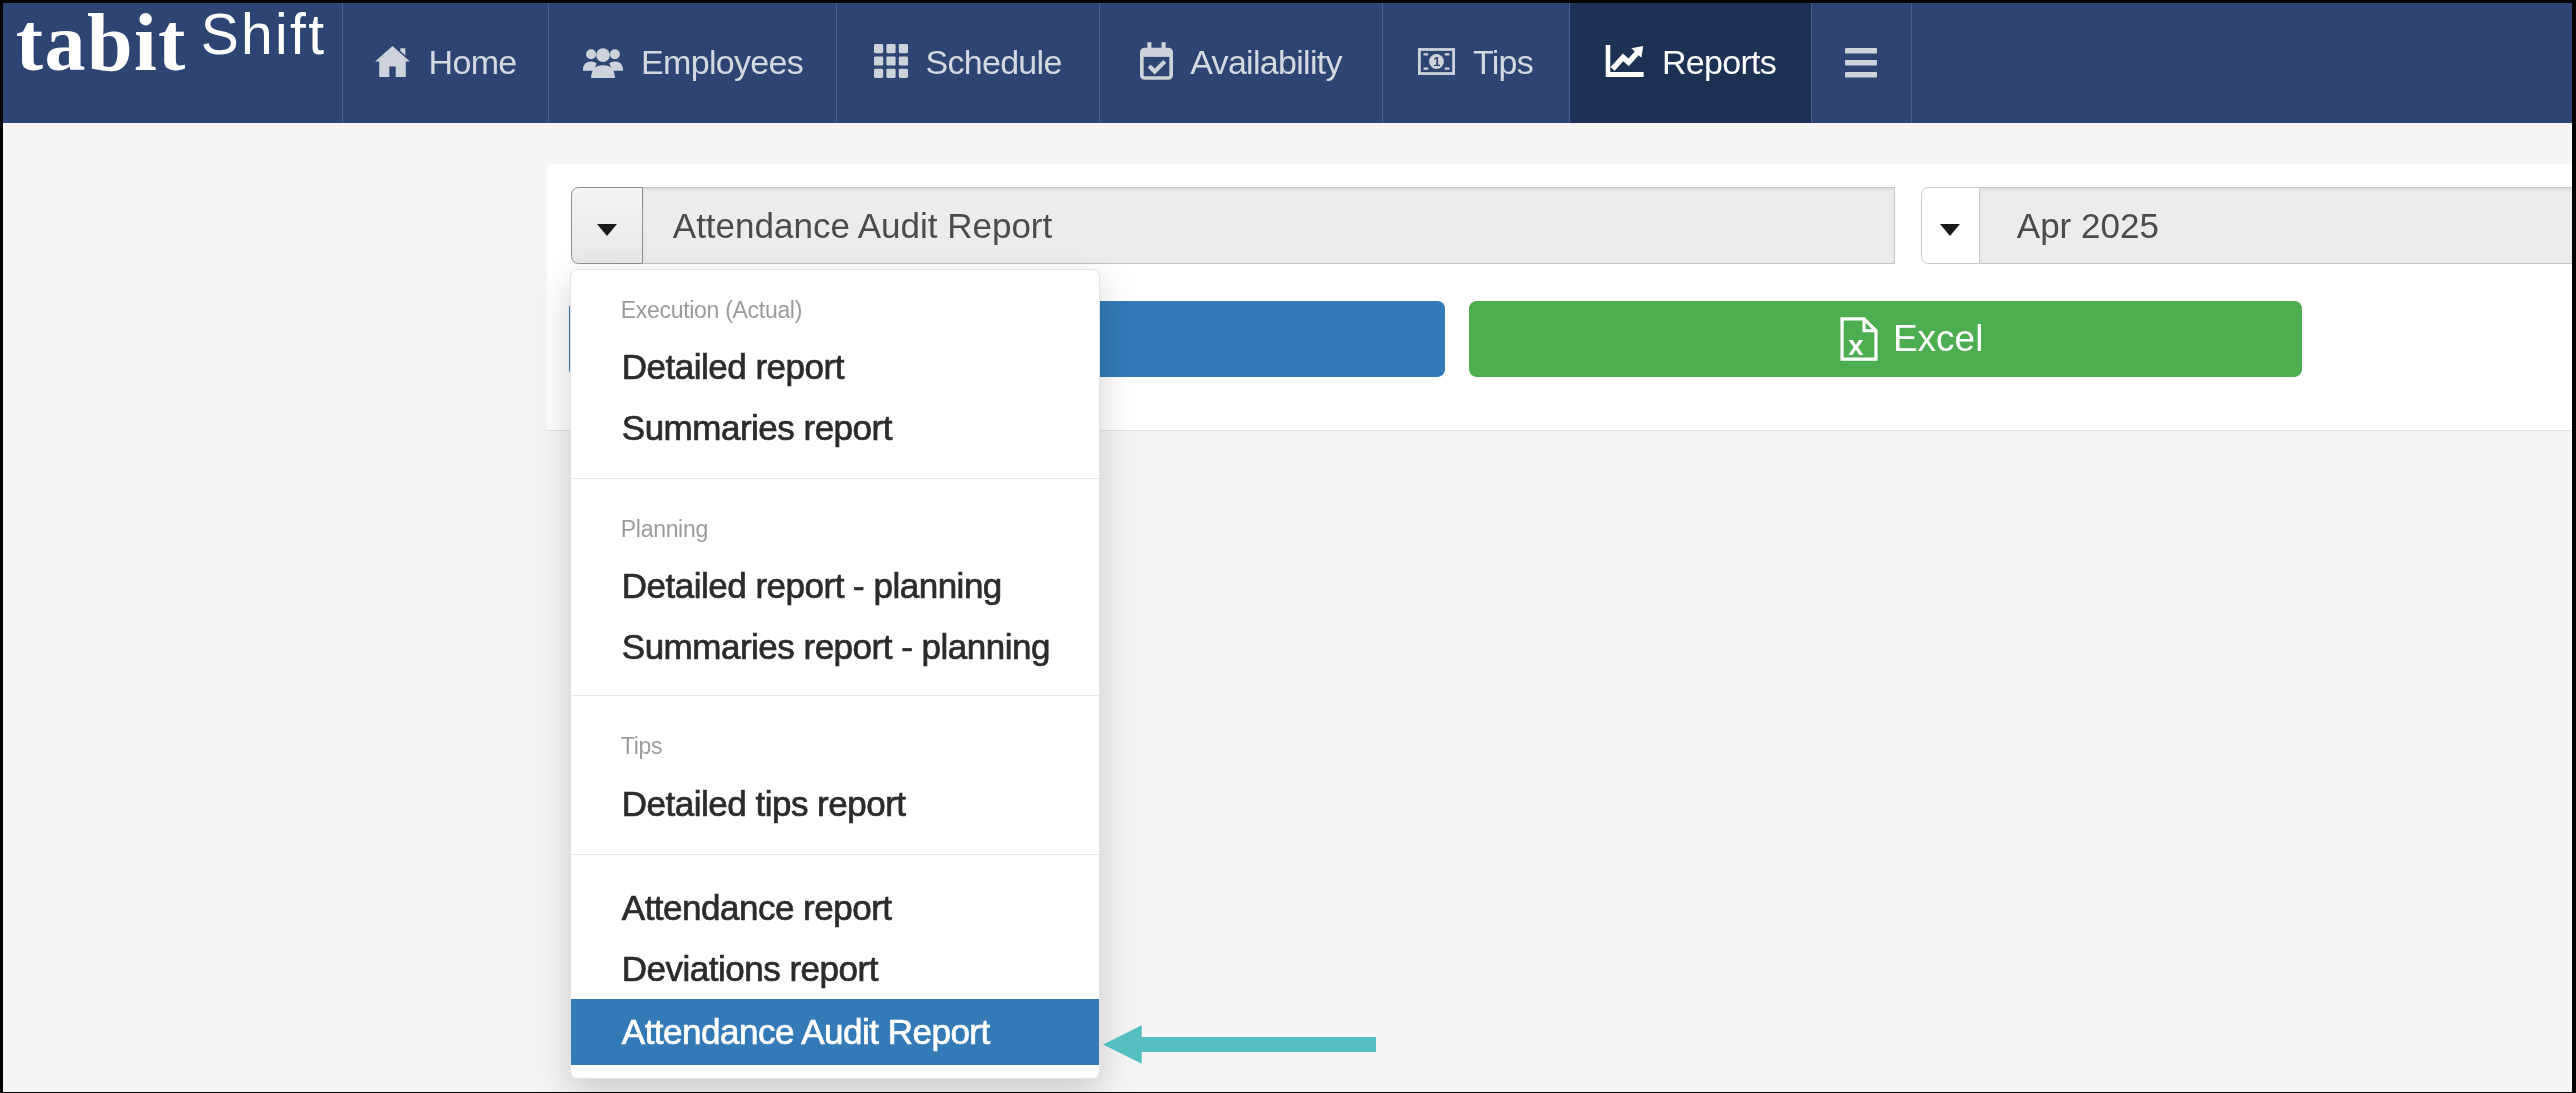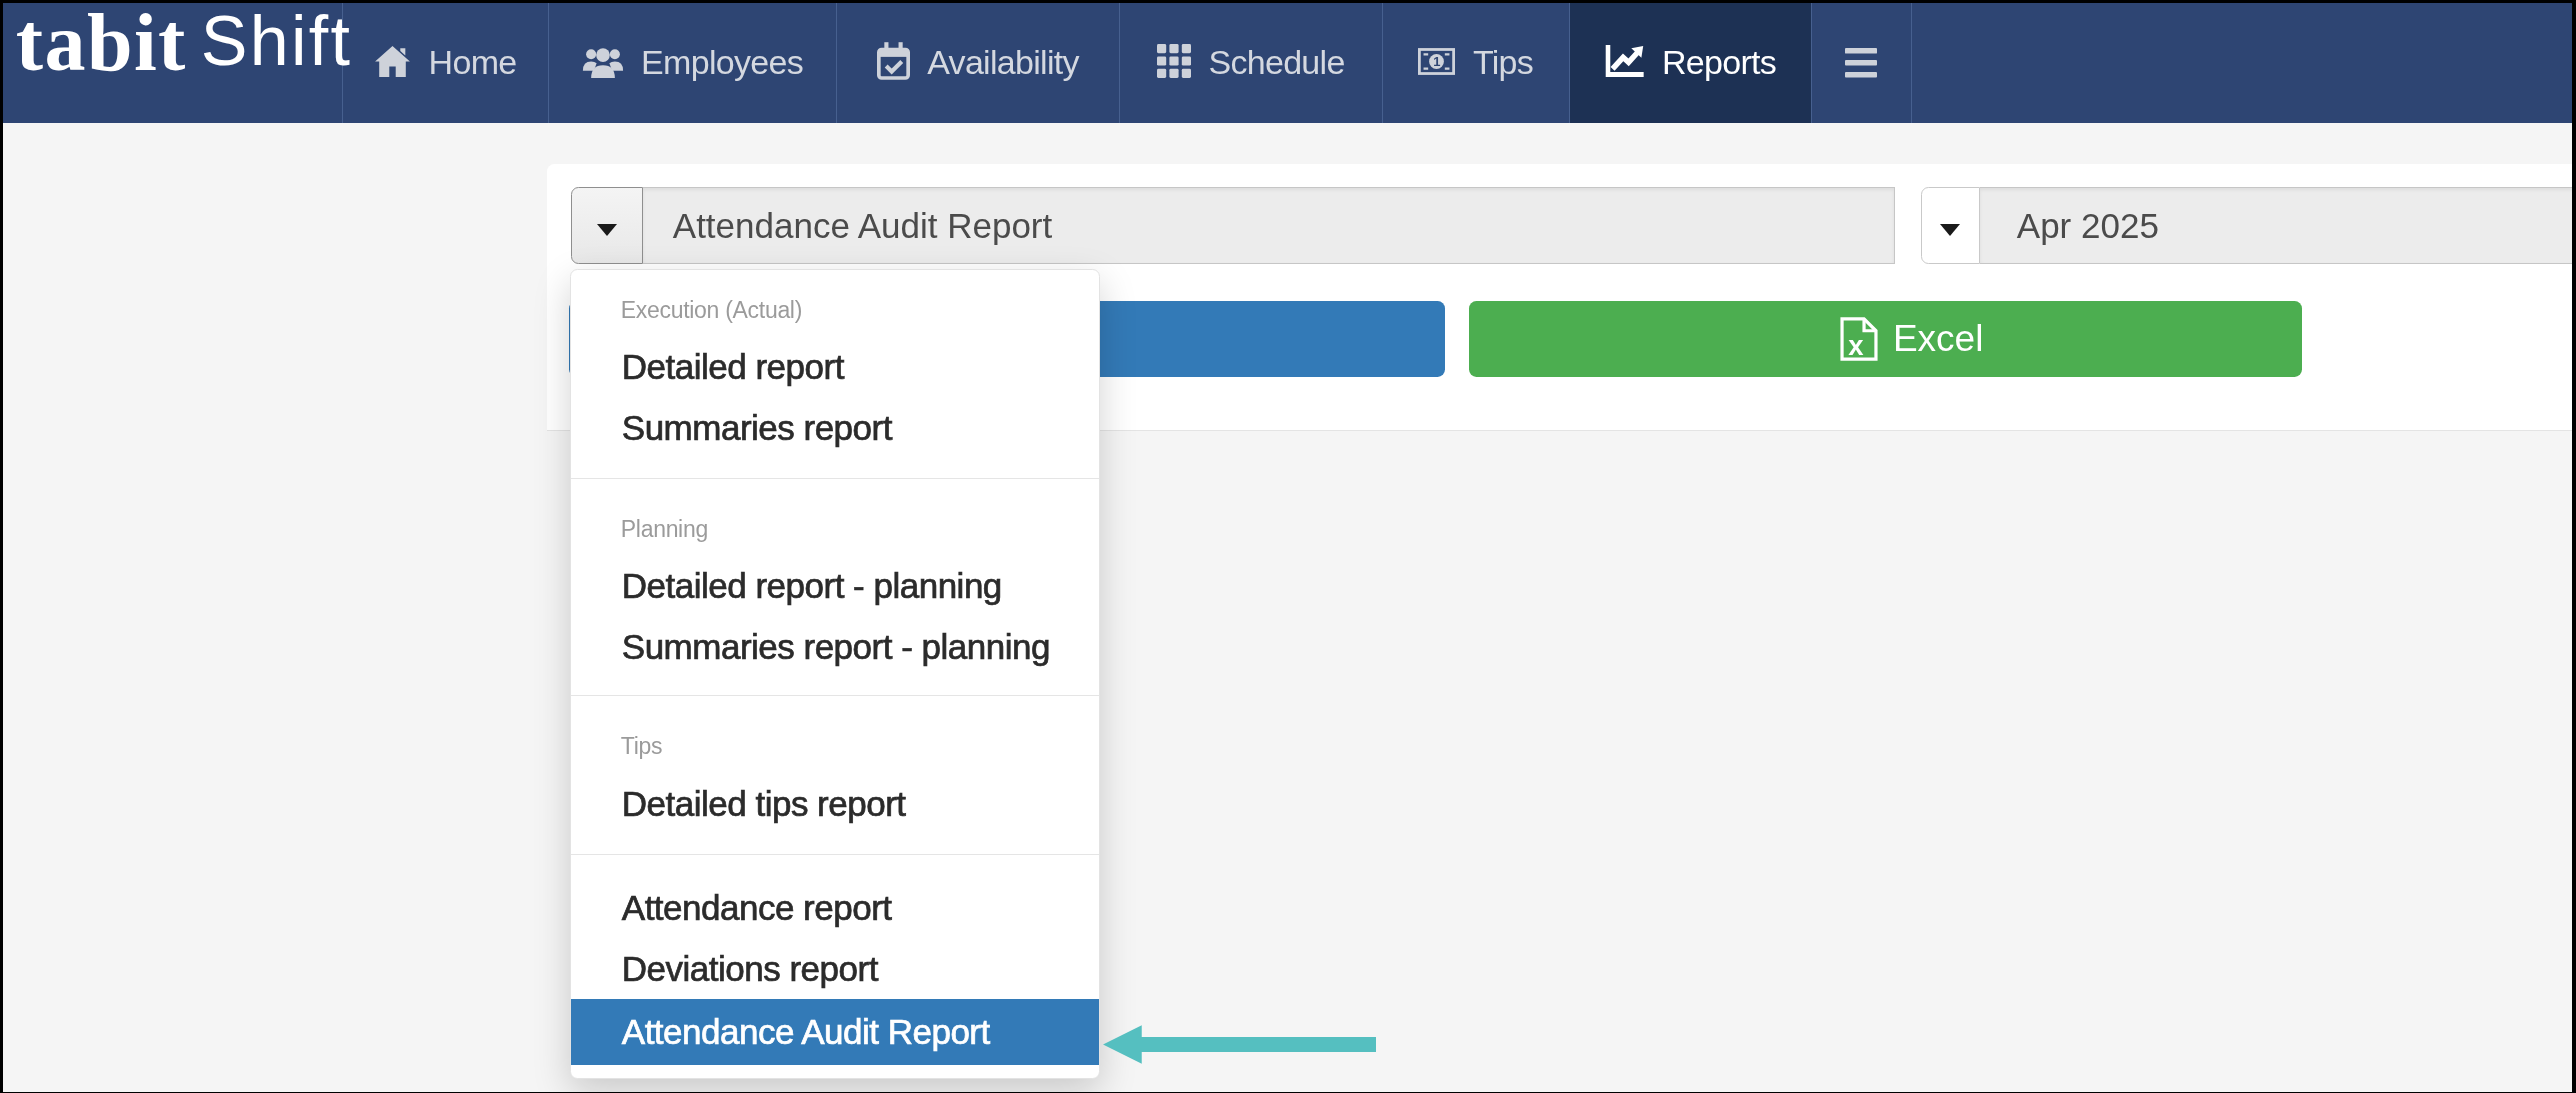--- a/index.html
+++ b/index.html
@@ -7,21 +7,21 @@
     font-family:"Liberation Sans", sans-serif; }
   #frame { position:absolute; left:2.8px; top:2.8px; width:2569px; height:1089px;
     background:#f5f5f5; overflow:hidden; }
 
   
   #navbar { position:absolute; left:0; top:0; width:100%; height:120px;
     background:#2e4573; display:flex; }
   #logo { width:339px; height:120px; display:flex; }
   #logo .tabit { font-family:"Liberation Serif", serif; font-weight:bold;
     color:#fff; font-size:82px; letter-spacing:1.4px; margin-left:13px; position:relative; top:-6.5px; }
-  #logo .shift { color:#fff; font-size:70px; font-weight:500; letter-spacing:2.3px; margin-left:14px; position:relative; top:-1.8px; }
+  #logo .shift { color:#fff; font-size:57px; font-weight:500; letter-spacing:2.3px; margin-left:14px; position:relative; top:-1.8px; }
   .navitem { height:120px; display:flex; align-items:center; justify-content:center;
     color:#d4d8e0; font-size:34px; letter-spacing:-0.7px; white-space:nowrap; border-left:1.8px solid #47608f; }
   .navitem .ic { margin-right:17.5px; display:flex; align-items:center; position:relative; top:-1.8px; }
   .navitem.active { background:#1d3154; color:#fff; }
   #hamb { width:101px; border-right:1.8px solid #47608f; }
 </style>
 </head>
 <body>
 <div id="frame">
   <div id="navbar">
@@ -38,44 +38,44 @@
     <div class="navitem" style="width:288px;"><span class="ic">
           <svg width="42" height="35" viewBox="0 0 46 38">
             <circle cx="10" cy="11" r="5.5" fill="#ced2da"></circle>
             <circle cx="36" cy="11" r="5.5" fill="#ced2da"></circle>
             <path d="M1 29 q0 -10 9 -10 q4 0 6 2 l-3 8 z" fill="#ced2da"></path>
             <path d="M45 29 q0 -10 -9 -10 q-4 0 -6 2 l3 8 z" fill="#ced2da"></path>
             <circle cx="23" cy="12" r="7.5" fill="#ced2da"></circle>
             <path d="M10 37 q0 -14 13 -14 q13 0 13 14 z" fill="#ced2da"></path>
           </svg>
         </span>Employees</div>
-    <div class="navitem" style="width:283px;"><span class="ic">
-          <svg width="33" height="38" viewBox="0 0 36 41">
-            <rect x="2" y="8" width="32" height="31" rx="3" fill="none" stroke="#ced2da" stroke-width="4"></rect>
-            <rect x="3" y="9" width="30" height="7" fill="#ced2da"></rect>
-            <rect x="8" y="0" width="4.5" height="10" fill="#ced2da"></rect>
-            <rect x="23.5" y="0" width="4.5" height="10" fill="#ced2da"></rect>
-            <path d="M10 26 L16 32 L27 21" fill="none" stroke="#ced2da" stroke-width="4.5"></path>
-          </svg>
-        </span>Availability</div>
     <div class="navitem" style="width:263px;"><span class="ic">
           <svg width="34" height="34" viewBox="0 0 37 37">
             <g fill="#ced2da">
               <rect x="0" y="0" width="10" height="10" rx="1.5"></rect>
               <rect x="13.5" y="0" width="10" height="10" rx="1.5"></rect>
               <rect x="27" y="0" width="10" height="10" rx="1.5"></rect>
               <rect x="0" y="13.5" width="10" height="10" rx="1.5"></rect>
               <rect x="13.5" y="13.5" width="10" height="10" rx="1.5"></rect>
               <rect x="27" y="13.5" width="10" height="10" rx="1.5"></rect>
               <rect x="0" y="27" width="10" height="10" rx="1.5"></rect>
               <rect x="13.5" y="27" width="10" height="10" rx="1.5"></rect>
               <rect x="27" y="27" width="10" height="10" rx="1.5"></rect>
             </g>
           </svg>
         </span>Schedule</div>
+    <div class="navitem" style="width:283px;"><span class="ic">
+          <svg width="33" height="38" viewBox="0 0 36 41">
+            <rect x="2" y="8" width="32" height="31" rx="3" fill="none" stroke="#ced2da" stroke-width="4"></rect>
+            <rect x="3" y="9" width="30" height="7" fill="#ced2da"></rect>
+            <rect x="8" y="0" width="4.5" height="10" fill="#ced2da"></rect>
+            <rect x="23.5" y="0" width="4.5" height="10" fill="#ced2da"></rect>
+            <path d="M10 26 L16 32 L27 21" fill="none" stroke="#ced2da" stroke-width="4.5"></path>
+          </svg>
+        </span>Availability</div>
     <div class="navitem" style="width:187px;"><span class="ic">
           <svg width="37" height="27" viewBox="0 0 40 29" style="font-size:37px">
             <rect x="1.5" y="1.5" width="37" height="26" fill="none" stroke="#ced2da" stroke-width="3"></rect>
             <path d="M6 8 h5 v-2.5 h-5 z M6 21 h5 v2.5 h-5 z M34 8 h-5 v-2.5 h5 z M34 21 h-5 v2.5 h5 z" fill="#ced2da"></path>
             <circle cx="20" cy="14.5" r="8" fill="#ced2da"></circle>
             <text x="20" y="19.5" font-size="14" font-weight="bold" fill="#2e4573" text-anchor="middle" font-family="Liberation Sans">1</text>
           </svg>
         </span>Tips</div>
     <div class="navitem active" style="width:242px;"><span class="ic">
           <svg width="40" height="32" viewBox="0 0 43 35">

